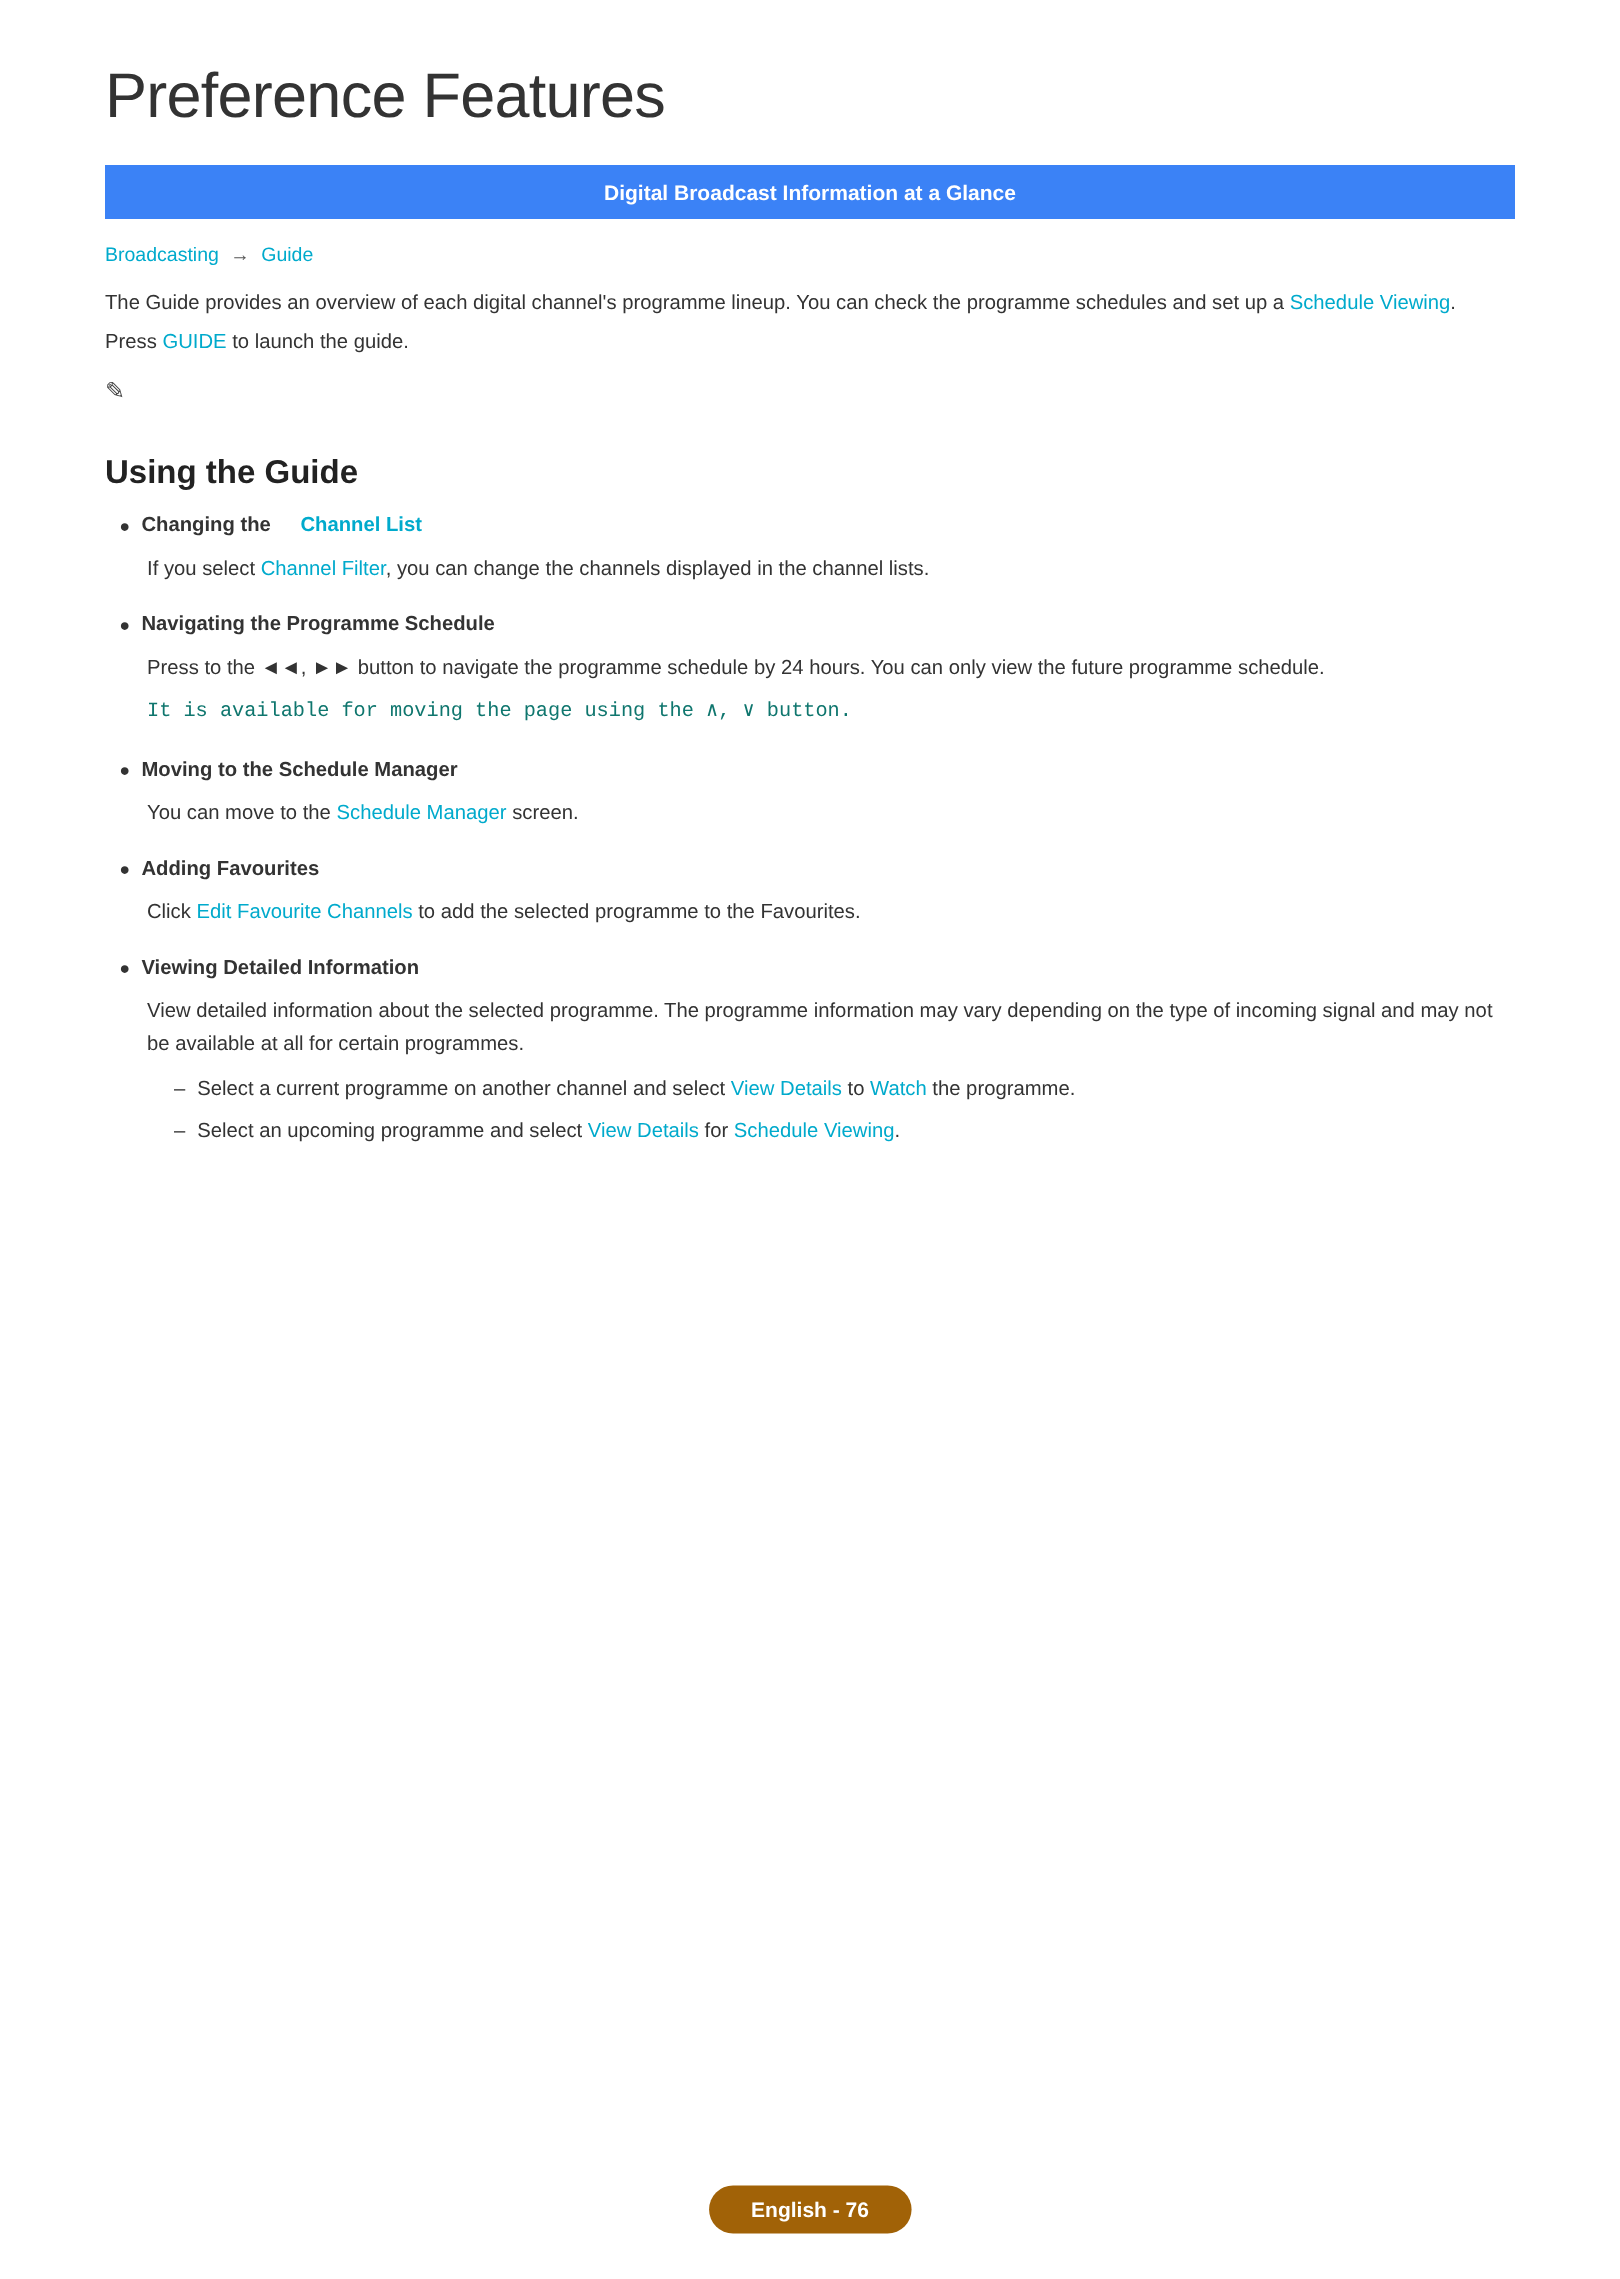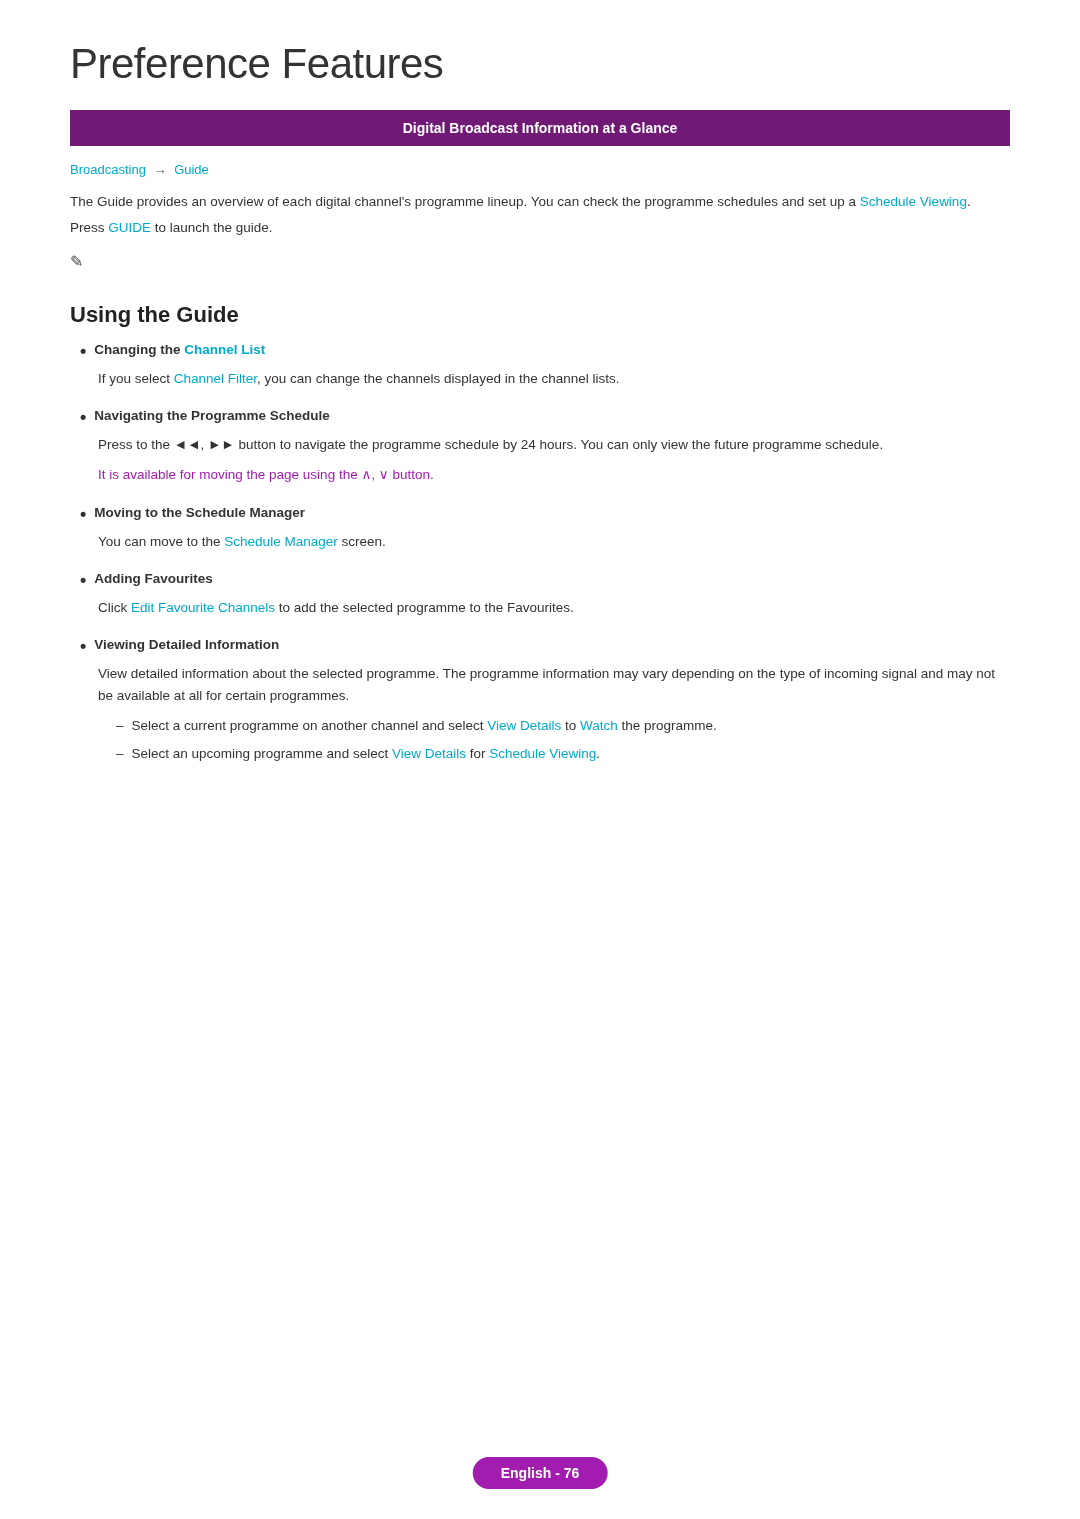--- a/index.html
+++ b/index.html
@@ -25,21 +25,21 @@
 
     .page-title {
       font-size: 42px;
       font-weight: 300;
       color: #333333;
       margin-bottom: 22px;
       letter-spacing: -0.5px;
     }
 
     .section-header {
-      background-color: #701a75;
+      background-color: #3b82f6;
       color: #ffffff;
       text-align: center;
       padding: 10px 0;
       font-size: 14px;
       font-weight: bold;
       margin-bottom: 16px;
     }
 
     .breadcrumb {
       margin-bottom: 14px;
@@ -135,20 +135,21 @@
       color: #333333;
       font-size: 18px;
       line-height: 1.1;
       flex-shrink: 0;
     }
 
     .bullet-item-header a {
       color: #00aacc;
       text-decoration: none;
       font-weight: bold;
+      margin-left: 16px;
     }
 
     .bullet-item-header span {
       font-weight: bold;
     }
 
     .bullet-body {
       font-size: 13.5px;
       line-height: 1.65;
       color: #333333;
@@ -157,23 +158,24 @@
     }
 
     .bullet-body a {
       color: #00aacc;
       text-decoration: none;
     }
 
     .bullet-body-second {
       font-size: 13.5px;
       line-height: 1.65;
-      color: #a21caf;
+      color: #0f766e;
       padding-left: 18px;
       margin-bottom: 8px;
+      font-family: Liberation Mono, monospace;
     }
 
     .sub-bullet {
       padding-left: 36px;
       margin-bottom: 6px;
     }
 
     .sub-bullet-line {
       font-size: 13.5px;
       line-height: 1.65;
@@ -191,21 +193,21 @@
     .sub-bullet-line a {
       color: #00aacc;
       text-decoration: none;
     }
 
     .footer {
       position: absolute;
       bottom: 30px;
       left: 50%;
       transform: translateX(-50%);
-      background-color: #a21caf;
+      background-color: #a16207;
       color: #ffffff;
       padding: 8px 28px;
       border-radius: 20px;
       font-size: 14px;
       font-weight: bold;
       white-space: nowrap;
     }
   </style>
 </head>
 <body>

